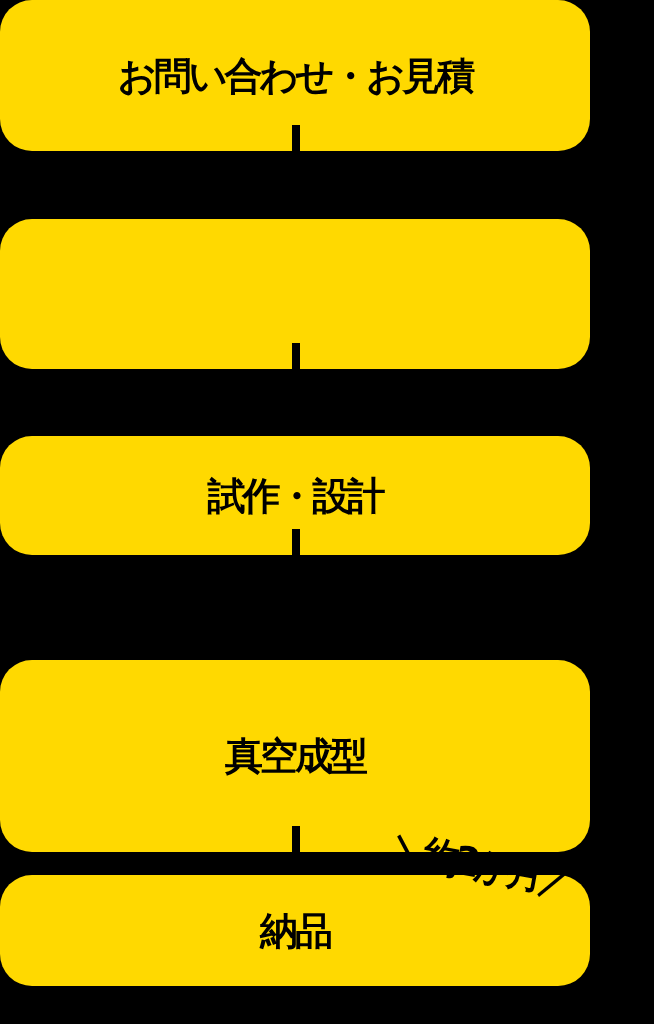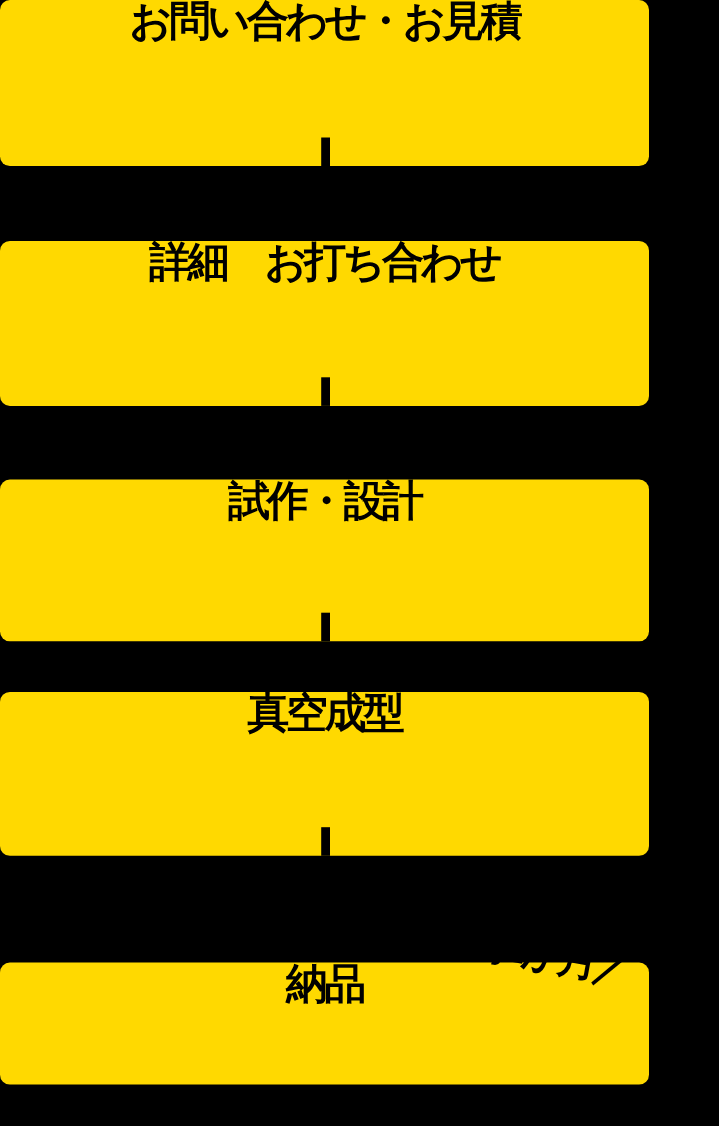--- a/index.html
+++ b/index.html
@@ -13,37 +13,38 @@
     height: 1024px;
     background: #000000;
     overflow: hidden;
     font-family: "DejaVu Sans", "Liberation Sans", sans-serif;
   }
   .step-box {
     position: absolute;
     left: 0;
     width: 590px;
     background: #FFD900;
-    border-radius: 9px;
+    border-radius: 32px;
     display: flex;
+    align-items: center;
     justify-content: center;
   }
   .step-box .step-label {
     color: #000000;
     font-size: 38px;
     font-weight: bold;
     letter-spacing: -3px;
     white-space: pre;
     line-height: 1;
   }
   
   .step-1 { top: 0;     height: 151px; }
   .step-2 { top: 219px; height: 150px; }
-  .step-3 { top: 436px; height: 147px; }
-  .step-4 { top: 629px; height: 149px; }
+  .step-3 { top: 436px; height: 119px; }
+  .step-4 { top: 660px; height: 192px; font-family: Liberation Serif, serif; }
   .step-5 { top: 875px; height: 111px; }
 
   .connector-tick {
     position: absolute;
     left: 292px;
     bottom: 0;
     width: 8px;
     height: 26px;
     background: #000000;
   }
@@ -66,21 +67,20 @@
 <body>
 
 <div class="canvas">
 
   <div class="step-box step-1">
     <span class="step-label">お問い合わせ・お見積</span>
     <div class="connector-tick"></div>
   </div>
 
   <div class="step-box step-2">
-    <span class="step-label">詳細　お打ち合わせ</span>
     <div class="connector-tick"></div>
   </div>
 
   <div class="step-box step-3">
     <span class="step-label">試作・設計</span>
     <div class="connector-tick"></div>
   </div>
 
   <div class="step-box step-4">
     <span class="step-label">真空成型</span>

